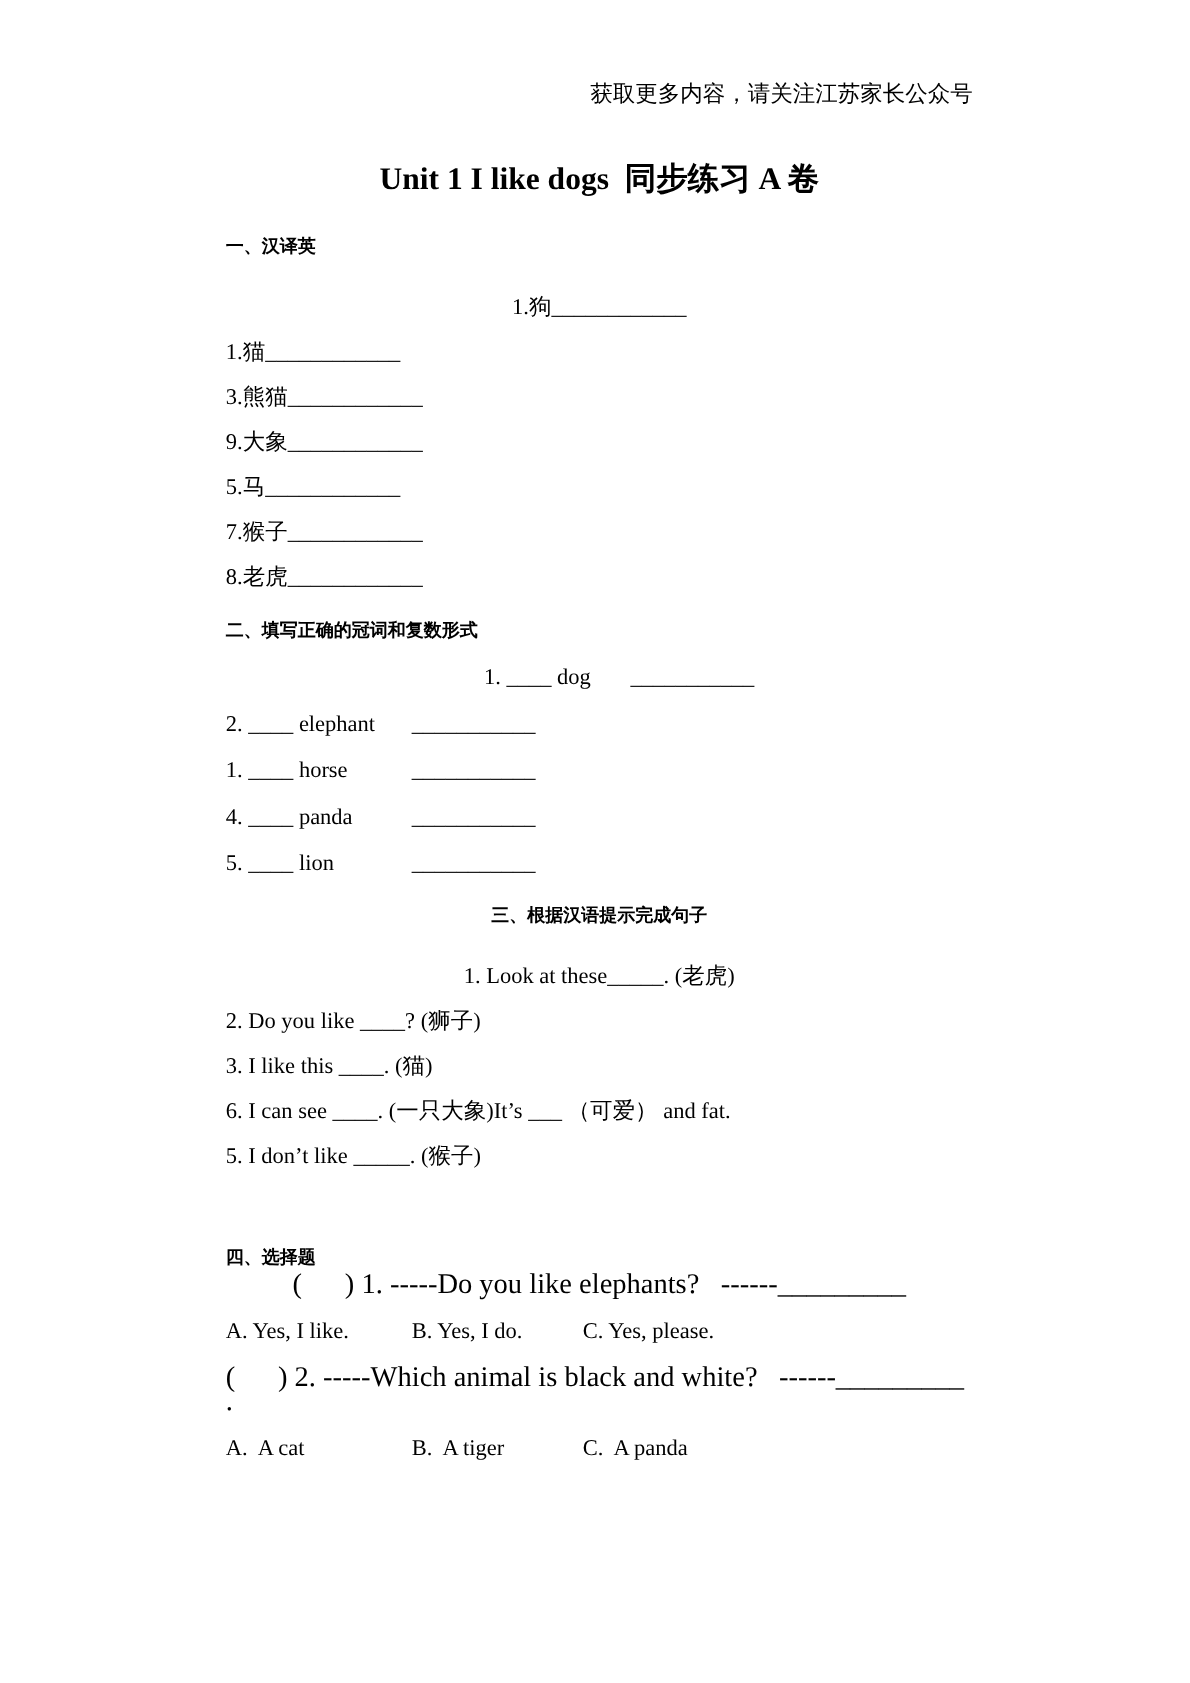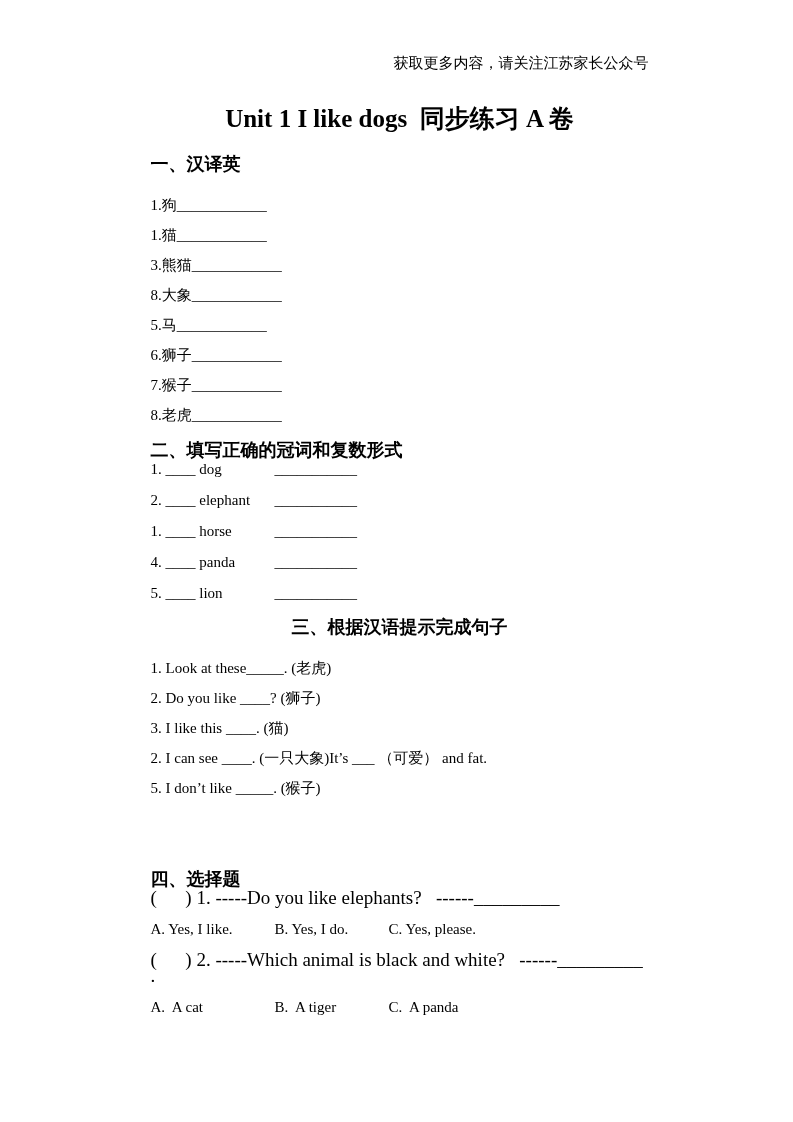--- a/index.html
+++ b/index.html
@@ -18,45 +18,45 @@
   [data-bind] { white-space: pre-wrap; }
 
   .header-note {
     margin-top: 53px;
     font-size: 15px;
     line-height: 20px;
     text-align: right;
   }
   .title {
     margin: 33px 0 0 0;
-    font-size: 25px;
+    font-size: 21px;
     line-height: 26px;
     font-weight: bold;
     text-align: center;
   }
   .section-heading {
     font-family: "Liberation Sans", sans-serif;
     font-weight: bold;
-    font-size: 18px;
+    font-size: 12px;
     line-height: 22px;
     margin: 0;
   }
   #s1-heading { margin-top: 21px; }
   #s2-heading { margin-top: 16px; }
   #s3-heading { margin-top: 12px; text-align: center; }
-  #s4-heading { margin-top: 72px; font-family: Liberation Serif, serif; }
+  #s4-heading { margin-top: 48px; font-family: Liberation Serif, serif; }
 
   .item {
     font-size: 15px;
     line-height: 16px;
     margin: 0 0 14px 0;
   }
-  .first-after-heading { margin-top: 22px; }
+  .first-after-heading { margin-top: 22px; text-align: center; }
 
-  .row { font-size: 15px; line-height: 16px; margin: 0 0 15px 0; }
+  .row { font-size: 15px; line-height: 16px; margin: 13px 0 15px 0; }
   .row .left  { display: inline-block; width: 124px; vertical-align: top; }
   .row .blank { display: inline-block; vertical-align: top; }
 
   .q-stem { font-size: 19px; line-height: 16px; margin: 0 0 15px 0; }
   .q-options { font-size: 15px; line-height: 16px; margin: 0 0 15px 0; }
   .q-options .opt-a { display: inline-block; width: 124px; vertical-align: top; }
   .q-options .opt-b { display: inline-block; width: 114px; vertical-align: top; }
   .q-options .opt-c { display: inline-block; vertical-align: top; text-align: center; }
 </style>
 </head>
@@ -65,23 +65,22 @@
 <div class="page">
 
   <div class="header-note" data-bind="page.header_note">获取更多内容，请关注江苏家长公众号</div>
 
   <div class="title" data-bind="page.title">Unit 1 I like dogs  同步练习 A 卷</div>
 
   <h2 class="section-heading" id="s1-heading" data-bind="sections.0.heading">一、汉译英</h2>
   <div class="item first-after-heading" data-bind="sections.0.items.0">1.狗____________</div>
   <div class="item" data-bind="sections.0.items.1">1.猫____________</div>
   <div class="item" data-bind="sections.0.items.2">3.熊猫____________</div>
-  <div class="item" data-bind="sections.0.items.3">8.大象____________</div>
+  <div class="item" data-bind="sections.0.items.3">9.大象____________</div>
   <div class="item" data-bind="sections.0.items.4">5.马____________</div>
-  <div class="item" data-bind="sections.0.items.5">6.狮子____________</div>
   <div class="item" data-bind="sections.0.items.6">7.猴子____________</div>
   <div class="item" data-bind="sections.0.items.7">8.老虎____________</div>
 
   <h2 class="section-heading" id="s2-heading" data-bind="sections.1.heading">二、填写正确的冠词和复数形式</h2>
   <div class="row first-after-heading">
     <span class="left" data-bind="sections.1.items.0.left">1. ____ dog</span><span class="blank" data-bind="sections.1.items.0.blank">___________</span>
   </div>
   <div class="row">
     <span class="left" data-bind="sections.1.items.1.left">2. ____ elephant</span><span class="blank" data-bind="sections.1.items.1.blank">___________</span>
   </div>
@@ -92,21 +91,21 @@
     <span class="left" data-bind="sections.1.items.3.left">4. ____ panda</span><span class="blank" data-bind="sections.1.items.3.blank">___________</span>
   </div>
   <div class="row">
     <span class="left" data-bind="sections.1.items.4.left">5. ____ lion</span><span class="blank" data-bind="sections.1.items.4.blank">___________</span>
   </div>
 
   <h2 class="section-heading" id="s3-heading" data-bind="sections.2.heading">三、根据汉语提示完成句子</h2>
   <div class="item first-after-heading" data-bind="sections.2.items.0">1. Look at these_____. (老虎)</div>
   <div class="item" data-bind="sections.2.items.1">2. Do you like ____? (狮子)</div>
   <div class="item" data-bind="sections.2.items.2">3. I like this ____. (猫)</div>
-  <div class="item" data-bind="sections.2.items.3">2. I can see ____. (一只大象)It’s ___ （可爱） and fat.</div>
+  <div class="item" data-bind="sections.2.items.3">6. I can see ____. (一只大象)It’s ___ （可爱） and fat.</div>
   <div class="item" data-bind="sections.2.items.4">5. I don’t like _____. (猴子)</div>
 
   <h2 class="section-heading" id="s4-heading" data-bind="sections.3.heading">四、选择题</h2>
   <div class="q-stem first-after-heading" data-bind="sections.3.questions.0.stem">(      ) 1. -----Do you like elephants?   ------_________</div>
   <div class="q-options">
     <span class="opt-a" data-bind="sections.3.questions.0.options.0">A. Yes, I like.</span><span class="opt-b" data-bind="sections.3.questions.0.options.1">B. Yes, I do.</span><span class="opt-c" data-bind="sections.3.questions.0.options.2">C. Yes, please.</span>
   </div>
   <div class="q-stem" data-bind="sections.3.questions.1.stem">(      ) 2. -----Which animal is black and white?   ------_________ .</div>
   <div class="q-options">
     <span class="opt-a" data-bind="sections.3.questions.1.options.0">A.  A cat</span><span class="opt-b" data-bind="sections.3.questions.1.options.1">B.  A tiger</span><span class="opt-c" data-bind="sections.3.questions.1.options.2">C.  A panda</span>

